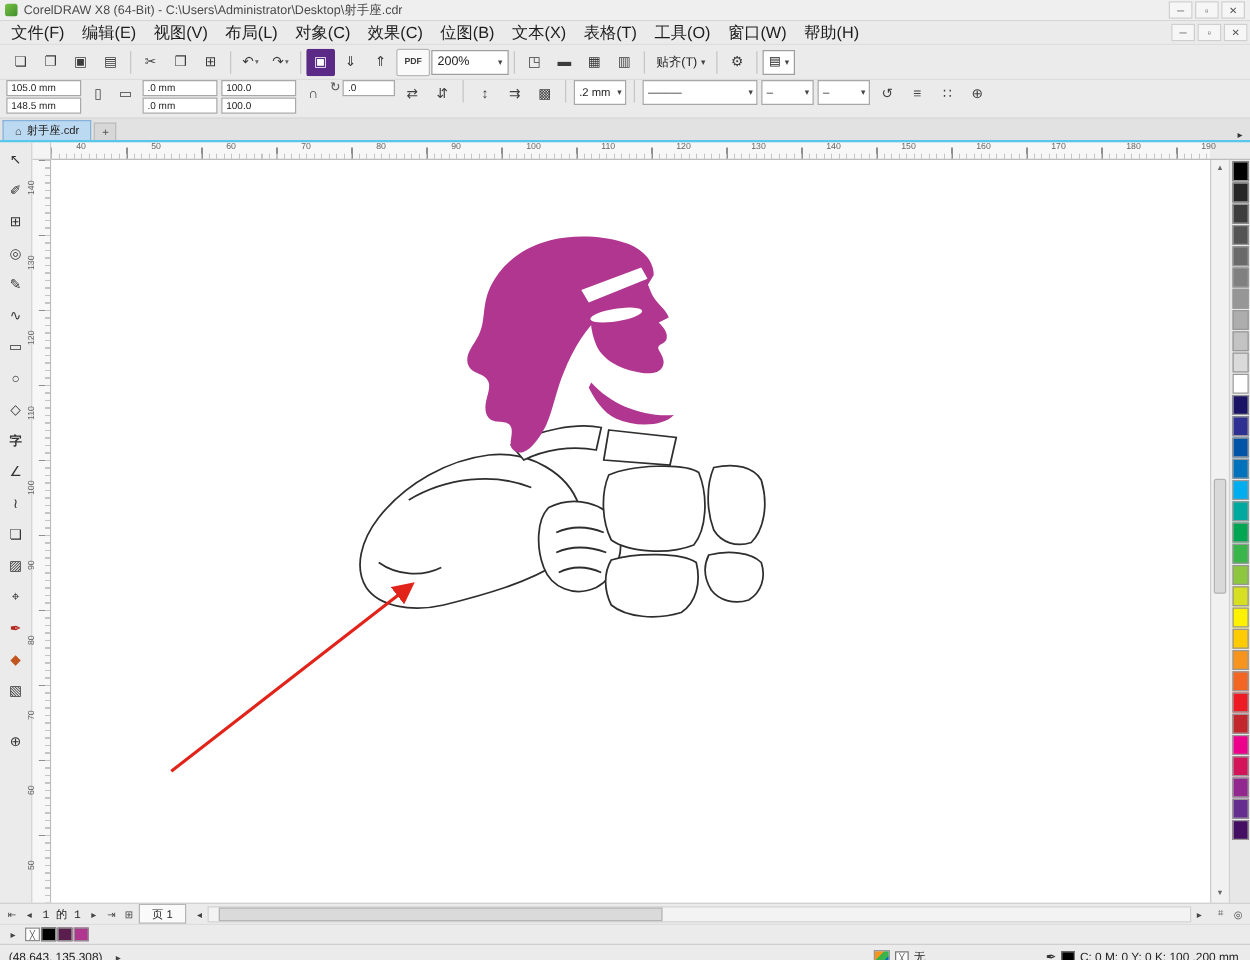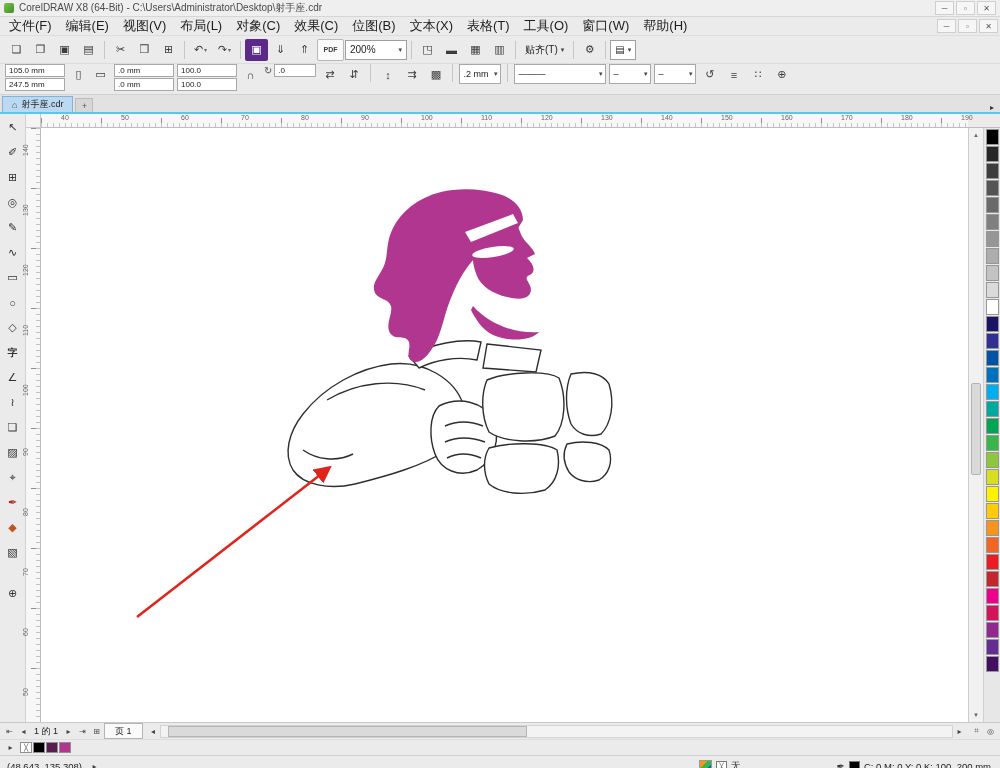--- a/index.html
+++ b/index.html
@@ -77,21 +77,21 @@
   .vscroll{grid-area:vsc;position:relative;background:#f1f1f1;border-left:1px solid #cccccc;}
   .sarrow{height:14px;display:flex;align-items:center;justify-content:center;font-size:6px;color:#666;cursor:default;}
   .sarrow.bottom{position:absolute;bottom:0;left:0;right:0;}
   .vthumb{position:absolute;left:2px;right:2px;top:255px;height:90px;background:#d9d9d9;border:1px solid #b3b3b3;border-radius:2px;}
   #palette{grid-area:pal;background:#e7e7e7;border-left:1px solid #d0d0d0;display:flex;flex-direction:column;align-items:center;padding-top:1px;gap:1px;overflow:hidden;}
   .sw{width:13px;height:16px;border:1px solid #979797;box-sizing:border-box;cursor:default;}
 
   
   .pagebar{height:16px;display:flex;align-items:center;background:#ebebeb;border-top:1px solid #c9c9c9;padding:0 3px;gap:1px;}
   .pgbtn{min-width:13px;height:13px;display:flex;align-items:center;justify-content:center;font-size:8px;color:#444;cursor:default;}
-  .pgind{font-size:9px;padding:0 3px;}
+  .pgind{font-size:9px;padding:0 3px;font-family:Liberation Mono, monospace;}
   .page-tab{height:14px;display:flex;align-items:center;padding:0 10px;font-size:9px;background:#fafafa;border:1px solid #b5b5b5;cursor:default;}
   .hscroll{flex:1;display:flex;align-items:stretch;height:13px;margin:0 3px;}
   .htrack{flex:1;position:relative;background:#f3f3f3;border:1px solid #d2d2d2;}
   .hthumb{position:absolute;top:0;bottom:0;left:1%;width:45%;background:#dadada;border:1px solid #b5b5b5;}
   .docpal{height:15px;display:flex;align-items:center;background:#ebebeb;padding:0 4px;gap:3px;border-top:1px solid #ddd;}
   #docpal-swatches{display:flex;gap:1px;}
   .dsw{width:12px;height:11px;border:1px solid #8f8f8f;box-sizing:border-box;cursor:default;}
   .dsw.none{background:#fff;display:flex;align-items:center;justify-content:center;font-size:7px;color:#555;}
   .statusbar{height:21px;display:flex;align-items:center;background:#ebebeb;border-top:1px solid #cfcfcf;padding:0 7px;font-size:9.5px;color:#222;gap:6px;}
   .sb-fill{margin-left:auto;display:flex;align-items:center;gap:4px;}
@@ -175,21 +175,21 @@
       <div class="tsep"></div>
       <div class="tool-select">
         <span>▤</span>
         <span class="caret">▾</span>
       </div>
     </div>
 
   <div class="propbar" id="propbar-items">
       <div class="stack">
         <div class="mini">105.0 mm</div>
-        <div class="mini">247.5 mm</div>
+        <div class="mini">148.5 mm</div>
       </div>
       <div class="iconpair">
         <div class="pb-icon">▯</div>
         <div class="pb-icon">▭</div>
       </div>
       <div class="stack">
         <div class="mini">.0 mm</div>
         <div class="mini">.0 mm</div>
       </div>
       <div class="stack">

